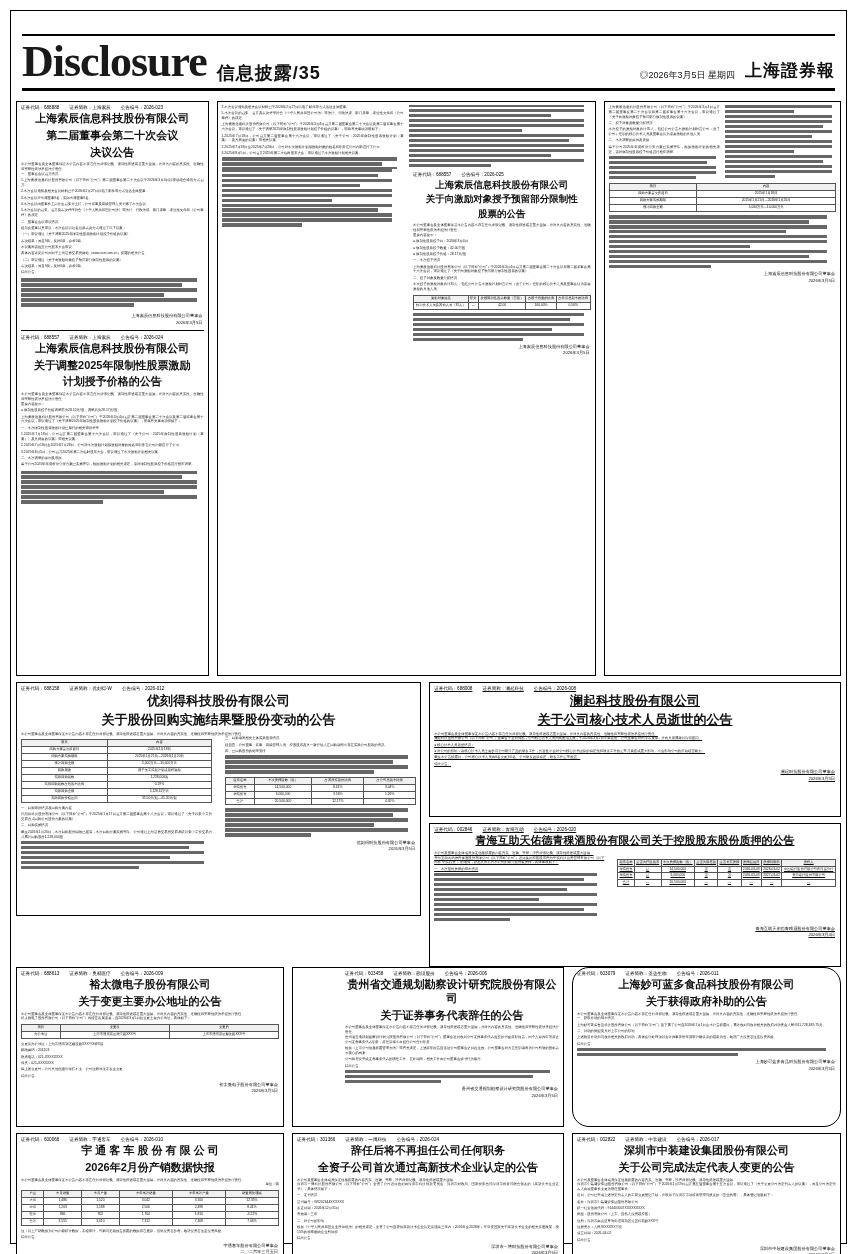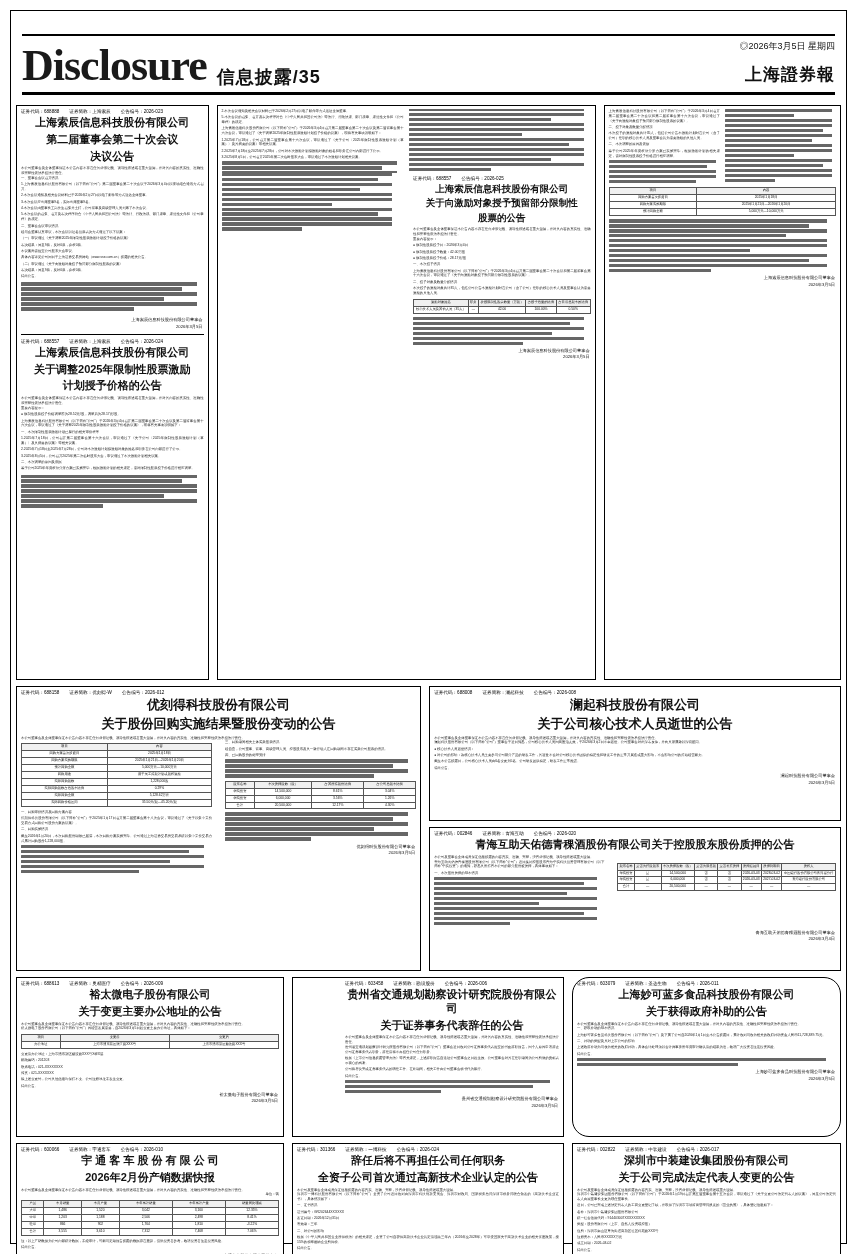--- a/index.html
+++ b/index.html
@@ -5,21 +5,21 @@
   html,body{margin:0;padding:0;background:#ffffff;}
   body{width:857px;height:1254px;font-family:"Liberation Sans",sans-serif;color:#111;}
   .page{position:relative;width:857px;height:1254px;background:#fff;box-sizing:border-box;padding:14px 16px;}
   .page-border{position:absolute;left:10px;top:10px;right:10px;bottom:10px;border:1px solid #000;pointer-events:none;}
 
   
   .masthead{position:relative;margin:26px 6px 0 6px;border-bottom:3px solid #000;padding-bottom:4px;display:flex;align-items:flex-end;}
   .mast-left{display:flex;align-items:flex-end;gap:10px;}
   .disclosure{font-family:"Liberation Serif",serif;font-weight:bold;font-size:44px;letter-spacing:-1px;color:#1a1a1a;line-height:1;}
   .mast-cn{font-size:18px;font-weight:bold;letter-spacing:1px;line-height:1;padding-bottom:2px;}
-  .mast-right{margin-left:auto;display:flex;align-items:flex-end;gap:10px;padding-bottom:2px;flex-direction:column;}
+  .mast-right{margin-left:auto;display:flex;align-items:flex-end;gap:10px;padding-bottom:2px;}
   .mast-date{font-size:9px;}
   .mast-paper{font-family:"Liberation Serif",serif;font-size:17px;font-weight:bold;letter-spacing:1px;}
   .mast-rule-top{position:absolute;left:0;right:0;top:-6px;height:2px;background:#000;}
 
   
   .grid{margin-top:10px;}
   .box{border:1px solid #000;box-sizing:border-box;position:relative;overflow:hidden;background:#fff;}
   .row{display:flex;gap:8px;}
   .codeline{display:flex;gap:10px;font-size:4.6px;letter-spacing:0;margin:3px 4px 2px 4px;color:#000;}
   .codeline span{white-space:nowrap;}
@@ -298,21 +298,21 @@
           <span class="fake s4"></span>
         </div>
         <div class="sign">
           <div>上海索辰信息科技股份有限公司董事会</div>
           <div>2026年3月5日</div>
         </div>
       </div>
     </div>
 
     <div class="row" style="margin-top:6px;">
-      <div class="box" style="width:417px;height:285px;">
+      <div class="box" style="width:417px;height:234px;">
         <div class="codeline">
           <span>证券代码：688158</span>
           <span>证券简称：优刻得-W</span>
           <span>公告编号：2026-012</span>
         </div>
         <div class="title t-lg">优刻得科技股份有限公司</div>
         <div class="title t-lg">关于股份回购实施结果暨股份变动的公告</div>
         <div class="body">本公司董事会及全体董事保证本公告内容不存在任何虚假记载、误导性陈述或者重大遗漏，并对其内容的真实性、准确性和完整性依法承担法律责任。</div>
         <div style="display:flex;gap:5px;">
           <div style="width:50%;">
@@ -420,21 +420,21 @@
               <span class="fake s4"></span>
             </div>
             <div class="sign">
               <div>优刻得科技股份有限公司董事会</div>
               <div>2026年3月5日</div>
             </div>
           </div>
         </div>
       </div>
 
-      <div style="width:424px;display:flex;flex-direction:column;gap:6px;">
+      <div style="width:424px;display:flex;flex-direction:column;gap:6px;text-decoration:underline;">
         <div class="box" style="height:135px;">
           <div class="codeline">
             <span>证券代码：688008</span>
             <span>证券简称：澜起科技</span>
             <span>公告编号：2026-008</span>
           </div>
           <div class="title t-lg">澜起科技股份有限公司</div>
           <div class="title t-lg">关于公司核心技术人员逝世的公告</div>
           <div class="body">本公司董事会及全体董事保证本公告内容不存在任何虚假记载、误导性陈述或者重大遗漏，并对其内容的真实性、准确性和完整性依法承担法律责任。</div>
           <div class="body">
@@ -525,21 +525,21 @@
             </div>
           </div>
           <div class="sign">
             <div>青海互助天佑德青稞酒股份有限公司董事会</div>
             <div>2026年3月4日</div>
           </div>
         </div>
       </div>
     </div>
 
-    <div class="row" style="margin-top:6px;">
+    <div class="row" style="">
       <div class="box" style="width:268px;height:160px;">
         <div class="codeline">
           <span>证券代码：688613</span>
           <span>证券简称：奥精医疗</span>
           <span>公告编号：2026-009</span>
         </div>
         <div class="title t-md">裕太微电子股份有限公司</div>
         <div class="title t-md">关于变更主要办公地址的公告</div>
         <div class="body">本公司董事会及全体董事保证本公告内容不存在任何虚假记载、误导性陈述或者重大遗漏，并对其内容的真实性、准确性和完整性依法承担法律责任。</div>
         <div class="body">

